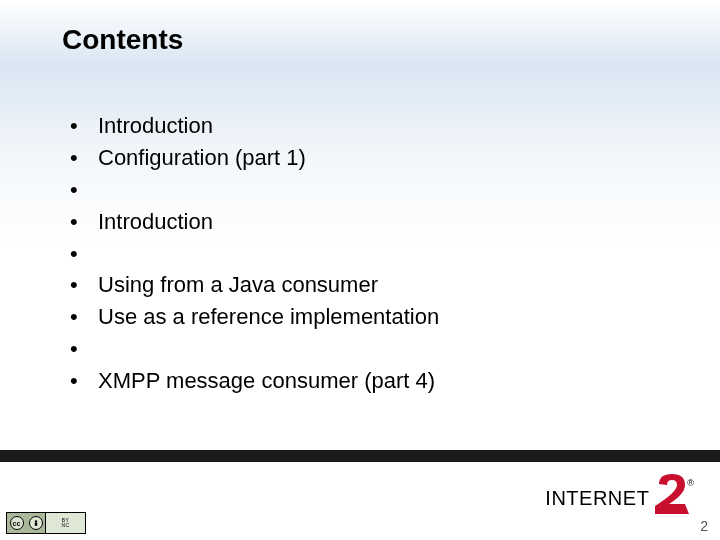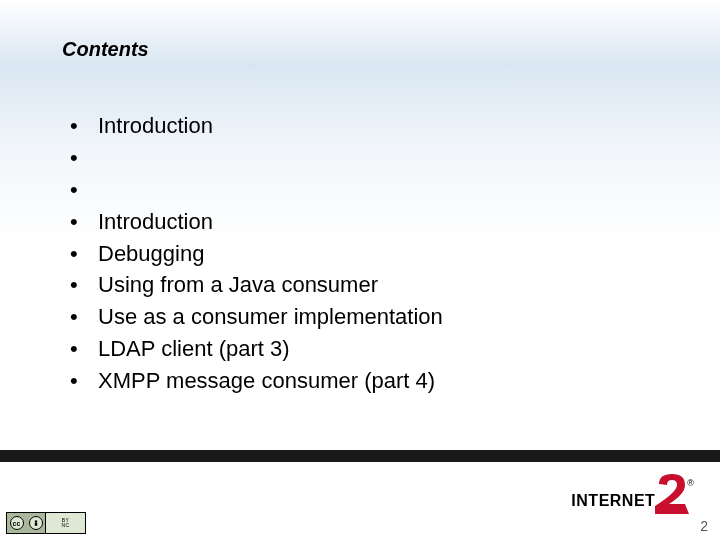--- a/index.html
+++ b/index.html
@@ -12,26 +12,25 @@
   }
   .slide {
     width: 720px;
     height: 540px;
     position: relative;
     background: linear-gradient(to bottom, #ffffff 0%, #d9e6f2 12%, #f2f6fa 28%, #ffffff 45%);
     box-sizing: border-box;
   }
   .title {
     position: absolute;
-    top: 38px;
+    top: 24px;
     left: 62px;
-    font-size: 20px;
+    font-size: 28px;
     font-weight: bold;
     color: #000;
-    font-style: italic;
   }
   .bullets {
     position: absolute;
     top: 110px;
     left: 70px;
     right: 60px;
     font-size: 22px;
     color: #000;
     line-height: 1.45;
   }
@@ -54,25 +53,25 @@
   }
   .logo {
     position: absolute;
     right: 24px;
     bottom: 30px;
     display: flex;
     align-items: flex-end;
   }
   .logo-text {
     font-family: Arial, sans-serif;
-    font-size: 16px;
-    font-weight: bold;
+    font-size: 20px;
+    font-weight: normal;
     color: #000;
     letter-spacing: 0.5px;
-    margin-right: 0;
+    margin-right: 6px;
   }
   .logo-2 {
     position: relative;
     width: 34px;
     height: 42px;
     margin-bottom: -4px;
   }
   .page-number {
     position: absolute;
     right: 12px;
@@ -131,43 +130,42 @@
 
   <div class="title">Contents</div>
 
   <div class="bullets">
     <div class="bullet-row">
       <span class="bullet-dot">•</span>
       <span>Introduction</span>
     </div>
     <div class="bullet-row">
       <span class="bullet-dot">•</span>
+      <span>Configuration (part 1)</span>
     </div>
     <div class="bullet-row">
       <span class="bullet-dot">•</span>
     </div>
     <div class="bullet-row">
       <span class="bullet-dot">•</span>
       <span>Introduction</span>
     </div>
     <div class="bullet-row">
       <span class="bullet-dot">•</span>
-      <span>Debugging</span>
     </div>
     <div class="bullet-row">
       <span class="bullet-dot">•</span>
       <span>Using from a Java consumer</span>
     </div>
     <div class="bullet-row">
       <span class="bullet-dot">•</span>
-      <span>Use as a consumer implementation</span>
-    </div>
-    <div class="bullet-row">
-      <span class="bullet-dot">•</span>
-      <span>LDAP client (part 3)</span>
+      <span>Use as a reference implementation</span>
+    </div>
+    <div class="bullet-row">
+      <span class="bullet-dot">•</span>
     </div>
     <div class="bullet-row">
       <span class="bullet-dot">•</span>
       <span>XMPP message consumer (part 4)</span>
     </div>
   </div>
 
   <div class="footer-bar"></div>
 
   <div class="logo">

